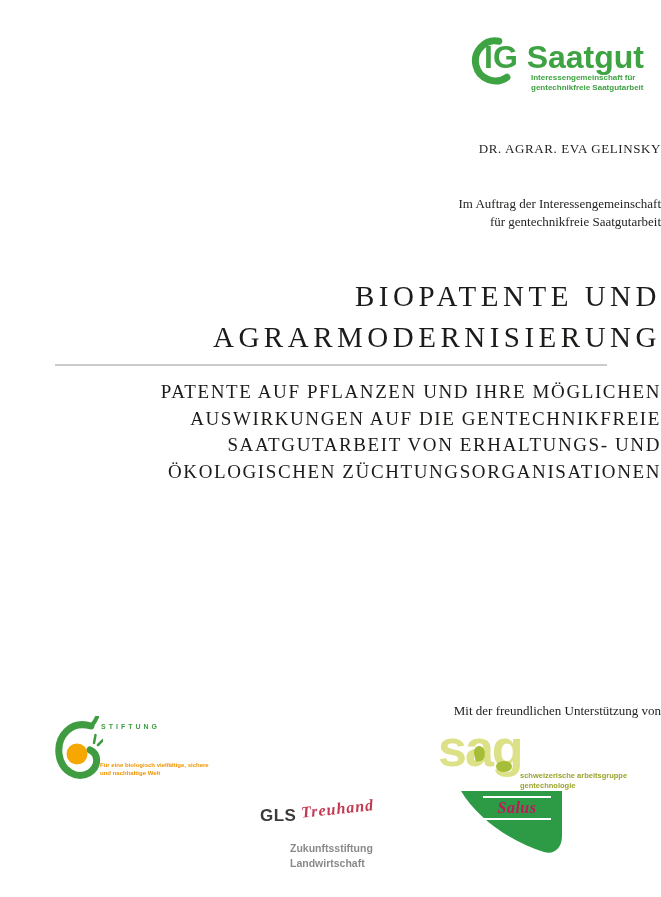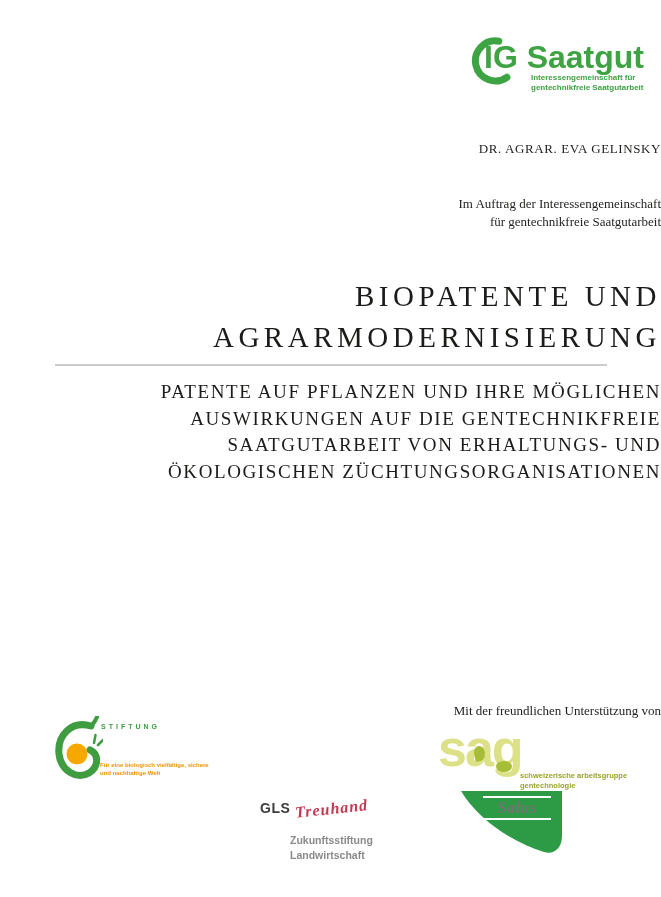--- a/index.html
+++ b/index.html
@@ -41,31 +41,31 @@
   .sag-desc { position:absolute; left:82px; top:27px; font-size:7.5px; font-weight:bold; color:#9aa32b; line-height:10px; white-space:nowrap;margin-top:20px; }
 
   
   .salvia { left:100px; top:786px; width:112px; height:84px; font-family:"Liberation Sans", sans-serif; }
   .salvia-plant { position:absolute; left:0; top:0; }
   .salvia-name { position:absolute; left:0; right:0; top:50px; text-align:center; font-size:17px; font-weight:400; letter-spacing:6px; text-indent:6px; color:#1c1c1c; }
 
   
   .gls { left:260px; top:800px; width:125px; height:58px; font-family:"Liberation Sans", sans-serif; }
   .gls-row { display:flex; align-items:flex-start; }
-  .gls-bold { font-size:14px; font-weight:bold; color:#3b3b3a; letter-spacing:0.5px; }
+  .gls-bold { font-size:17px; font-weight:bold; color:#3b3b3a; letter-spacing:0.5px; margin-top:6px; }
   .gls-script { font-family:"Liberation Serif", serif; font-style:italic; font-weight:bold; font-size:16px; color:#c23a52; margin-left:5px; transform:rotate(-6deg); letter-spacing:1px; }
   .gls-lines { margin-left:30px; margin-top:15px; font-size:10.5px; font-weight:bold; color:#8a8a8a; line-height:14.5px; }
 
   
   .salus { left:458px; top:788px; width:108px; height:76px; }
   .salus-shape { position:absolute; left:0; top:0; }
   .salus-name {
     position:absolute; left:25px; top:8px; width:68px; text-align:center;
     font-family:"Liberation Serif", serif; font-style:italic; font-weight:bold;
-    font-size:16px; line-height:20px; color:#737373; letter-spacing:0.5px;
+    font-size:16px; line-height:20px; color:#be185d; letter-spacing:0.5px;
     border-top:2.5px solid #ffffff; border-bottom:2.5px solid #ffffff;
   }
 </style>
 </head>
 <body>
 
 <div class="page">
 
   <div class="abs ig-logo">
     <svg class="ig-swoosh" width="56" height="58" viewBox="0 0 56 58">

